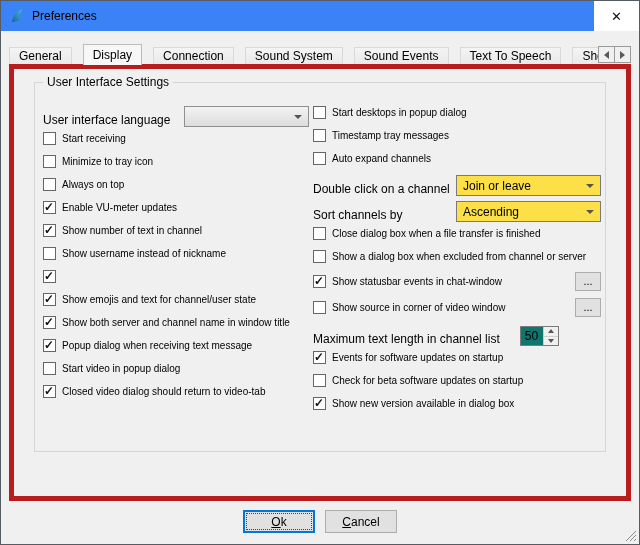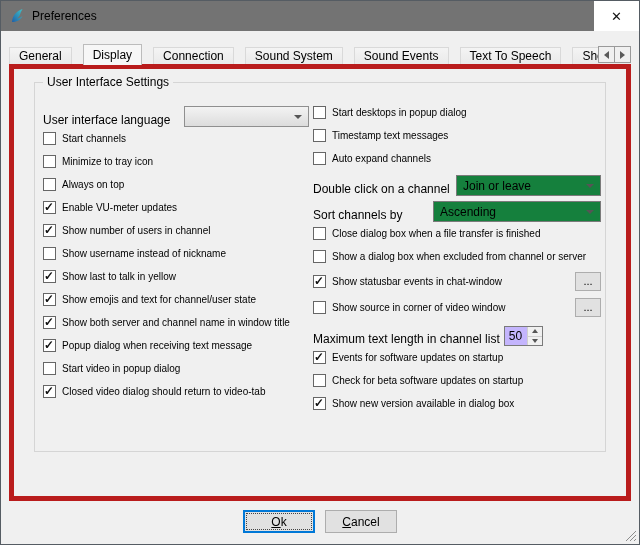--- a/index.html
+++ b/index.html
@@ -10,21 +10,21 @@
     position: relative;
     width: 640px; height: 545px;
     background: #f0f0f0;
     border: 1px solid #555c63;
     font-size: 12px; color: #000;
     overflow: hidden;
   }
 
   
   .titlebar {
-    height: 30px; background: #737373;
+    height: 30px; background: #3b82f6;
     display: flex; align-items: center;
     padding-left: 8px;
   }
   .app-icon { width:16px; height:16px; display:inline-flex; flex:none; }
   .titlebar .title { margin-left: 7px; font-size: 12px; }
   .close-btn {
     margin-left: auto; width: 45px; height: 30px;
     border: none; background: #ffffff; color: #111;
     font-size: 13px; font-family: inherit; cursor: default;
   }
@@ -91,33 +91,33 @@
   .checkbox.checked::after {
     content: "\2713";
     position: absolute; left: 0; top: -2px;
     font-size: 12px; font-weight: 700; color: #111;
   }
   .check-label { white-space: nowrap; font-size: 10px; }
 
   
   .combo {
     display: flex; align-items: center; justify-content: space-between;
-    height: 21px; padding: 0 6px; background: #15803d;
+    height: 21px; padding: 0 6px; background: #fde047;
     border: 1px solid #7a7a7a; flex: none; cursor: default;
   }
   .combo.gray { background: linear-gradient(#f3f3f3, #dcdcdc); border-color: #8f8f8f; }
   .combo-arrow {
     width: 0; height: 0; margin-left: 6px;
     border-left: 4px solid transparent; border-right: 4px solid transparent;
     border-top: 4px solid #555;
   }
   .combo-value { white-space: nowrap; overflow: hidden; }
 
   
-  .spinbox { display: flex; height: 20px; border: 1px solid #7a7a7a; background: #c4b5fd; margin-left: 4px; }
+  .spinbox { display: flex; height: 20px; border: 1px solid #7a7a7a; background: #0f766e; margin-left: 20px; }
   .spin-value { width: 22px; display: flex; align-items: center; padding-left: 4px; }
   .spin-arrows { width: 15px; display: flex; flex-direction: column; border-left: 1px solid #cfcfcf; }
   .spin-arrows .spin-btn {
     flex: 1; border: none; background: #f0f0f0; padding: 0;
     display: flex; align-items: center; justify-content: center; cursor: default;
   }
   .spin-arrows .spin-btn + .spin-btn { border-top: 1px solid #cfcfcf; }
   .tri-up   { width:0;height:0;border-left:3px solid transparent;border-right:3px solid transparent;border-bottom:4px solid #555; }
   .tri-down { width:0;height:0;border-left:3px solid transparent;border-right:3px solid transparent;border-top:4px solid #555; }
 
@@ -198,45 +198,44 @@
           <span class="field-label">User interface language</span>
           <span style="flex:1"></span>
           <div class="combo gray" style="width:125px">
             <span class="combo-value"></span>
             <span class="combo-arrow"></span>
           </div>
         </div>
 
         <div class="check-row">
           <span class="checkbox"></span>
-          <span class="check-label">Start channels</span>
+          <span class="check-label">Start receiving</span>
         </div>
         <div class="check-row">
           <span class="checkbox"></span>
           <span class="check-label">Minimize to tray icon</span>
         </div>
         <div class="check-row">
           <span class="checkbox"></span>
           <span class="check-label">Always on top</span>
         </div>
         <div class="check-row">
           <span class="checkbox checked"></span>
           <span class="check-label">Enable VU-meter updates</span>
         </div>
         <div class="check-row">
           <span class="checkbox checked"></span>
-          <span class="check-label">Show number of users in channel</span>
+          <span class="check-label">Show number of text in channel</span>
         </div>
         <div class="check-row">
           <span class="checkbox"></span>
           <span class="check-label">Show username instead of nickname</span>
         </div>
         <div class="check-row">
           <span class="checkbox checked"></span>
-          <span class="check-label">Show last to talk in yellow</span>
         </div>
         <div class="check-row">
           <span class="checkbox checked"></span>
           <span class="check-label">Show emojis and text for channel/user state</span>
         </div>
         <div class="check-row">
           <span class="checkbox checked"></span>
           <span class="check-label">Show both server and channel name in window title</span>
         </div>
         <div class="check-row">
@@ -254,40 +253,40 @@
       </div>
 
       <div class="col-right">
 
         <div class="check-row">
           <span class="checkbox"></span>
           <span class="check-label">Start desktops in popup dialog</span>
         </div>
         <div class="check-row">
           <span class="checkbox"></span>
-          <span class="check-label">Timestamp text messages</span>
+          <span class="check-label">Timestamp tray messages</span>
         </div>
         <div class="check-row">
           <span class="checkbox"></span>
           <span class="check-label">Auto expand channels</span>
         </div>
 
         <div class="row tall">
           <span class="field-label">Double click on a channel</span>
           <span style="flex:1"></span>
           <div class="combo" style="width:145px">
             <span class="combo-value">Join or leave</span>
             <span class="combo-arrow"></span>
           </div>
         </div>
 
         <div class="row tall">
           <span class="field-label">Sort channels by</span>
           <span style="flex:1"></span>
-          <div class="combo" style="width:168px">
+          <div class="combo" style="width:145px">
             <span class="combo-value">Ascending</span>
             <span class="combo-arrow"></span>
           </div>
         </div>
 
         <div class="check-row">
           <span class="checkbox"></span>
           <span class="check-label">Close dialog box when a file transfer is finished</span>
         </div>
         <div class="check-row">

